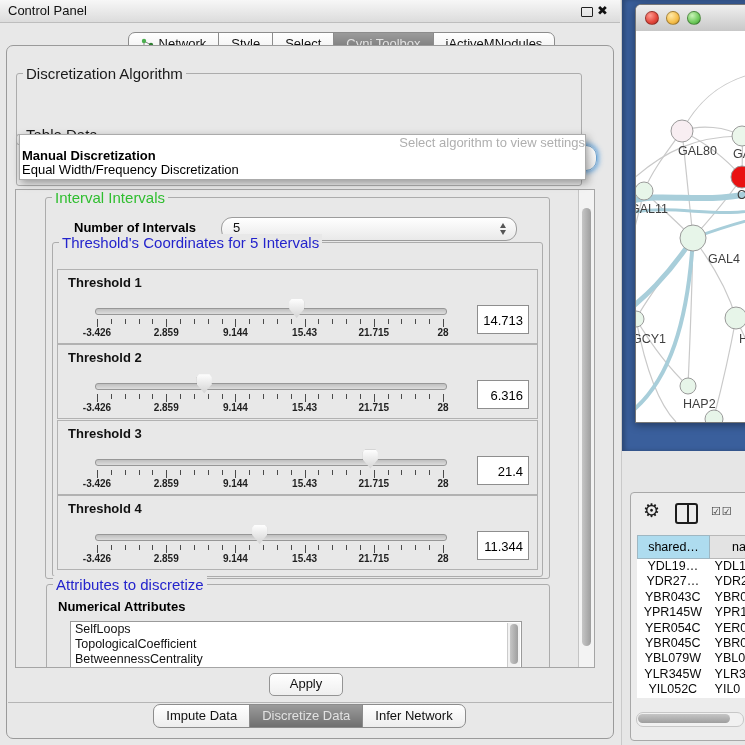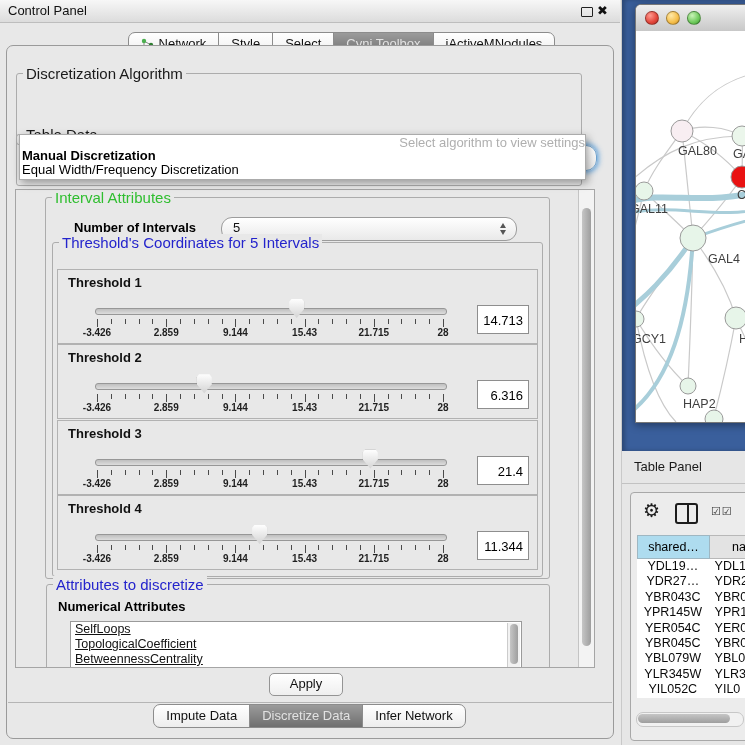--- a/index.html
+++ b/index.html
@@ -68,21 +68,21 @@
          filter:drop-shadow(0 0 1px #777);z-index:2;}
   .ticks{position:absolute;left:39px;top:49px;width:346px;height:9px;}
   .tick{position:absolute;top:0;width:1px;background:#4A4A4A;}
   .ticklabels{position:absolute;left:39px;top:57px;width:346px;height:12px;}
   .ticklabel{position:absolute;transform:translateX(-50%);font-size:10px;font-weight:bold;color:#1F1F1F;white-space:nowrap;}
   .valbox{position:absolute;left:419px;top:35px;width:52px;height:29px;background:#FFF;border:1px solid #8E8E8E;
           font-size:13px;color:#000;text-align:right;line-height:29px;padding-right:5px;box-sizing:border-box;}
 
   
   #attr-list{position:absolute;left:23px;top:36px;width:450px;height:60px;background:#FFF;border:1px solid #9A9A9A;
-             font-size:12.5px;color:#111;overflow:hidden;text-decoration:underline;}
+             font-size:12.5px;color:#111;overflow:hidden;}
   #attr-list .row{height:15px;line-height:15px;padding-left:4px;white-space:nowrap;}
   #attr-vscroll{position:absolute;right:1px;top:1px;width:12px;height:56px;background:#F2F2F2;border-left:1px solid #CCC;}
   #attr-vthumb{position:absolute;left:1.5px;top:1px;width:8px;height:40px;border-radius:4px;background:linear-gradient(90deg,#C6C6C6,#9E9E9E);}
 
   
   #apply-row{left:1px;top:620px;width:604px;height:36px;border-bottom:1px solid #B5B5B5;}
   #apply-btn{left:261px;top:7px;width:72px;height:21px;background:linear-gradient(#FFFFFF,#EFEFEF);
              border:1px solid #949494;border-radius:5px;font-size:13px;color:#111;text-align:center;line-height:20px;}
 
   
@@ -177,21 +177,21 @@
       <span class="legend">Table Data</span>
       <div class="aqua-combo" style="left:7px;top:17px;width:550px;height:24px;">
         <span class="val">galFiltered.sif default node</span>
         <span class="stepper"></span>
       </div>
     </div>
 
     <div id="scrollpane" class="abs">
 
       <div class="group" style="left:29px;top:7px;width:503px;height:380px;">
-        <span class="legend green">Interval Attributes</span>
+        <span class="legend green">Interval Intervals</span>
 
         <span class="abs bold" style="left:28px;top:22px;font-size:13px;">Number of Intervals</span>
         <div class="aqua-combo" style="left:175px;top:19px;width:294px;height:22px;">
           <span class="val" style="top:2px;">5</span>
           <span class="stepper"></span>
         </div>
 
         <div class="group" style="left:6px;top:44px;width:489px;height:333px;">
           <span class="legend blue">Threshold's Coordinates for 5 Intervals</span>
           <div id="sliders-host">
@@ -454,23 +454,20 @@
           <text x="103" y="312" font-size="12.5" fill="#3F3F3F" font-family="Liberation Sans, DejaVu Sans, sans-serif">H</text>
           <circle cx="52" cy="355" r="8" fill="#E7F5E9" stroke="#9A9A9A" stroke-width="1"></circle>
           <text x="47" y="377" font-size="12.5" fill="#3F3F3F" font-family="Liberation Sans, DejaVu Sans, sans-serif">HAP2</text>
           <circle cx="78" cy="388" r="9" fill="#E7F5E9" stroke="#9A9A9A" stroke-width="1"></circle>
         </svg>
     </div>
   </div>
 </div>
 
 <div id="table-panel-region" class="abs">
-  <div id="tp-titlebar" class="abs">
-    <span id="tp-title" class="abs">Table Panel</span>
-  </div>
   <div id="tp-inner" class="abs">
     <span id="tp-gear" class="abs">⚙</span>
     <span id="tp-split" class="abs"></span>
     <span id="tp-checks" class="abs">☑☑</span>
     <div id="tp-table" class="abs">
       <div class="tp-hrow">
         <div class="tp-hcell c1">shared…</div>
         <div class="tp-hcell c2">na</div>
       </div>
       <div id="tp-rows">

